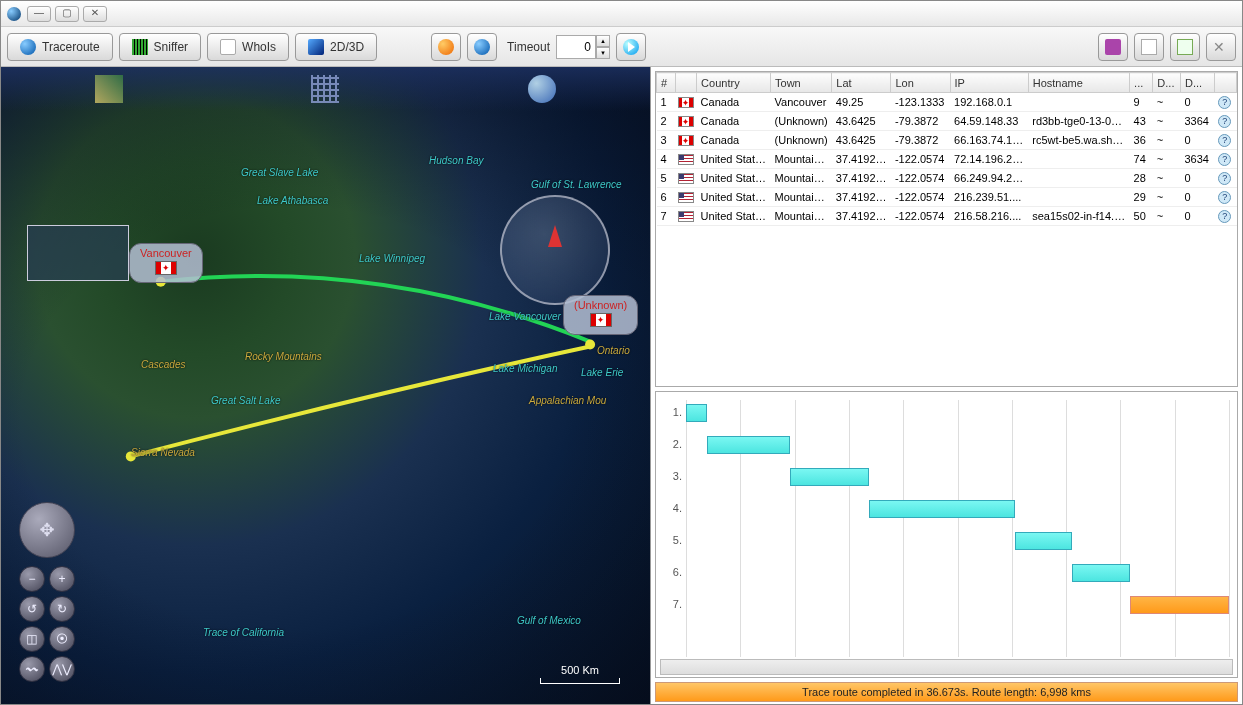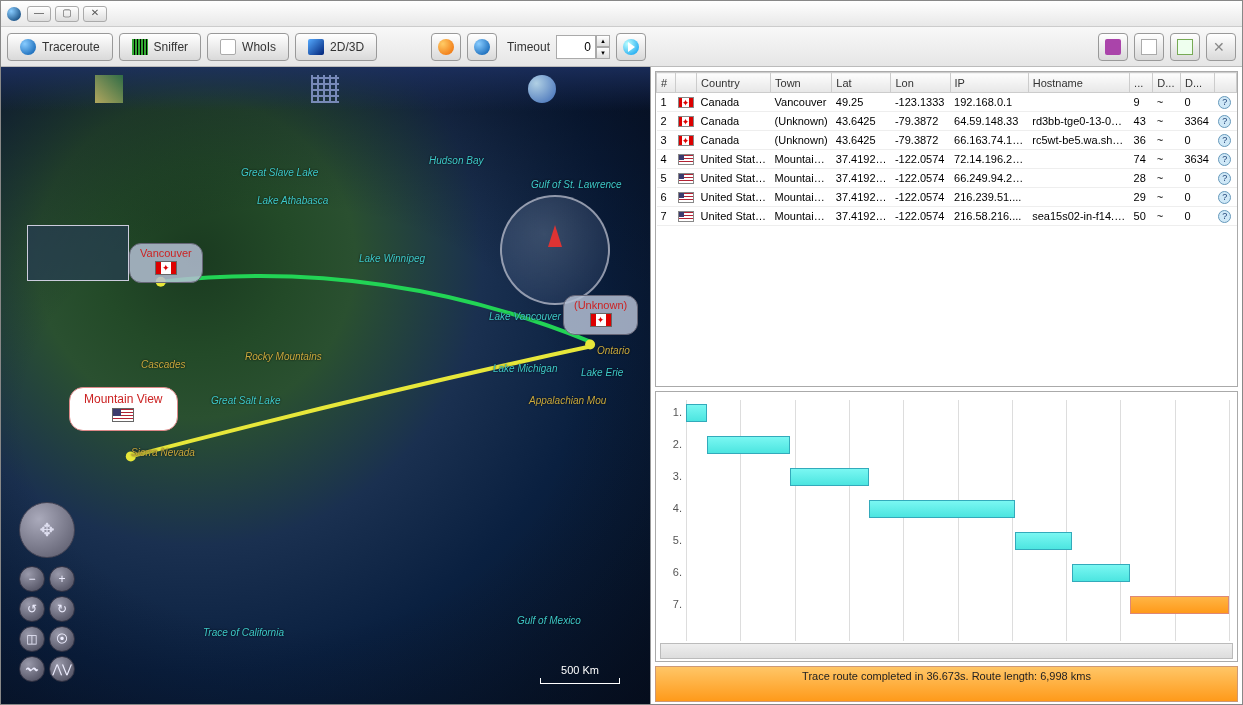--- a/index.html
+++ b/index.html
@@ -57,21 +57,21 @@
 td .mini-flag { display:inline-block; width:16px; height:11px; border:1px solid #888; vertical-align:middle; }
 .help { display:inline-block; width:13px; height:13px; border-radius:50%; border:1px solid #69b; background:#cfe8f7; text-align:center; line-height:11px; font-size:9px; color:#247; }
 .gantt-wrap { flex:1; border:1px solid #aaa; margin:2px 4px 4px 4px; position:relative; background:#fff; overflow:hidden; }
 .gantt-grid { position:absolute; inset:8px 8px 20px 30px; }
 .gantt-row { position:absolute; left:0; right:0; height:30px; }
 .gantt-lbl { position:absolute; left:-24px; width:20px; text-align:right; font-size:11px; color:#555; top:6px; }
 .gantt-bar { position:absolute; height:18px; top:4px; background:linear-gradient(#7af7f2,#4ce5e0); border:1px solid #3ab; }
 .gantt-bar.orange { background:linear-gradient(#ffb545,#ff9a1a); border:1px solid #d87; }
 .gantt-vline { position:absolute; top:0; bottom:0; width:1px; background:#ddd; }
 .gantt-scroll { position:absolute; left:4px; right:4px; bottom:2px; height:16px; background:linear-gradient(#eee,#ddd); border:1px solid #bbb; }
-.status { height: 36px; margin: 0 4px 4px 4px; background: linear-gradient(#ffc667,#ff9a1a); border:1px solid #c97; text-align:center; line-height:18px; font-size:11px; color:#222; }
+.status { height: 20px; margin: 0 4px 4px 4px; background: linear-gradient(#ffc667,#ff9a1a); border:1px solid #c97; text-align:center; line-height:18px; font-size:11px; color:#222; }
 svg.routes { position:absolute; inset:0; pointer-events:none; }
 </style>
 </head>
 <body>
 
 <div class="titlebar">
   <div class="globe"></div>
   <div class="winbtns">
     <div class="winbtn">—</div>
     <div class="winbtn">▢</div>
@@ -151,24 +151,20 @@
       <circle cx="130" cy="390" r="5" fill="#e7e73a"></circle>
     </svg>
 
     <div class="label-box" style="left:128px;top:176px">
       <div class="nm">Vancouver</div>
       <span class="flag flag-ca"></span>
     </div>
     <div class="label-box" style="left:562px;top:228px">
       <div class="nm">(Unknown)</div>
       <span class="flag flag-ca"></span>
-    </div>
-    <div class="label-mv" style="left:68px;top:320px">
-      <div class="nm">Mountain View</div>
-      <span class="flag flag-us"></span>
     </div>
 
     <div class="map-label" style="left:428px;top:88px">Hudson Bay</div>
     <div class="map-label" style="left:358px;top:186px">Lake Winnipeg</div>
     <div class="map-label" style="left:488px;top:244px">Lake Vancouver</div>
     <div class="map-label" style="left:492px;top:296px">Lake Michigan</div>
     <div class="map-label y" style="left:596px;top:278px">Ontario</div>
     <div class="map-label" style="left:256px;top:128px">Lake Athabasca</div>
     <div class="map-label" style="left:240px;top:100px">Great Slave Lake</div>
     <div class="map-label" style="left:530px;top:112px">Gulf of St. Lawrence</div>

